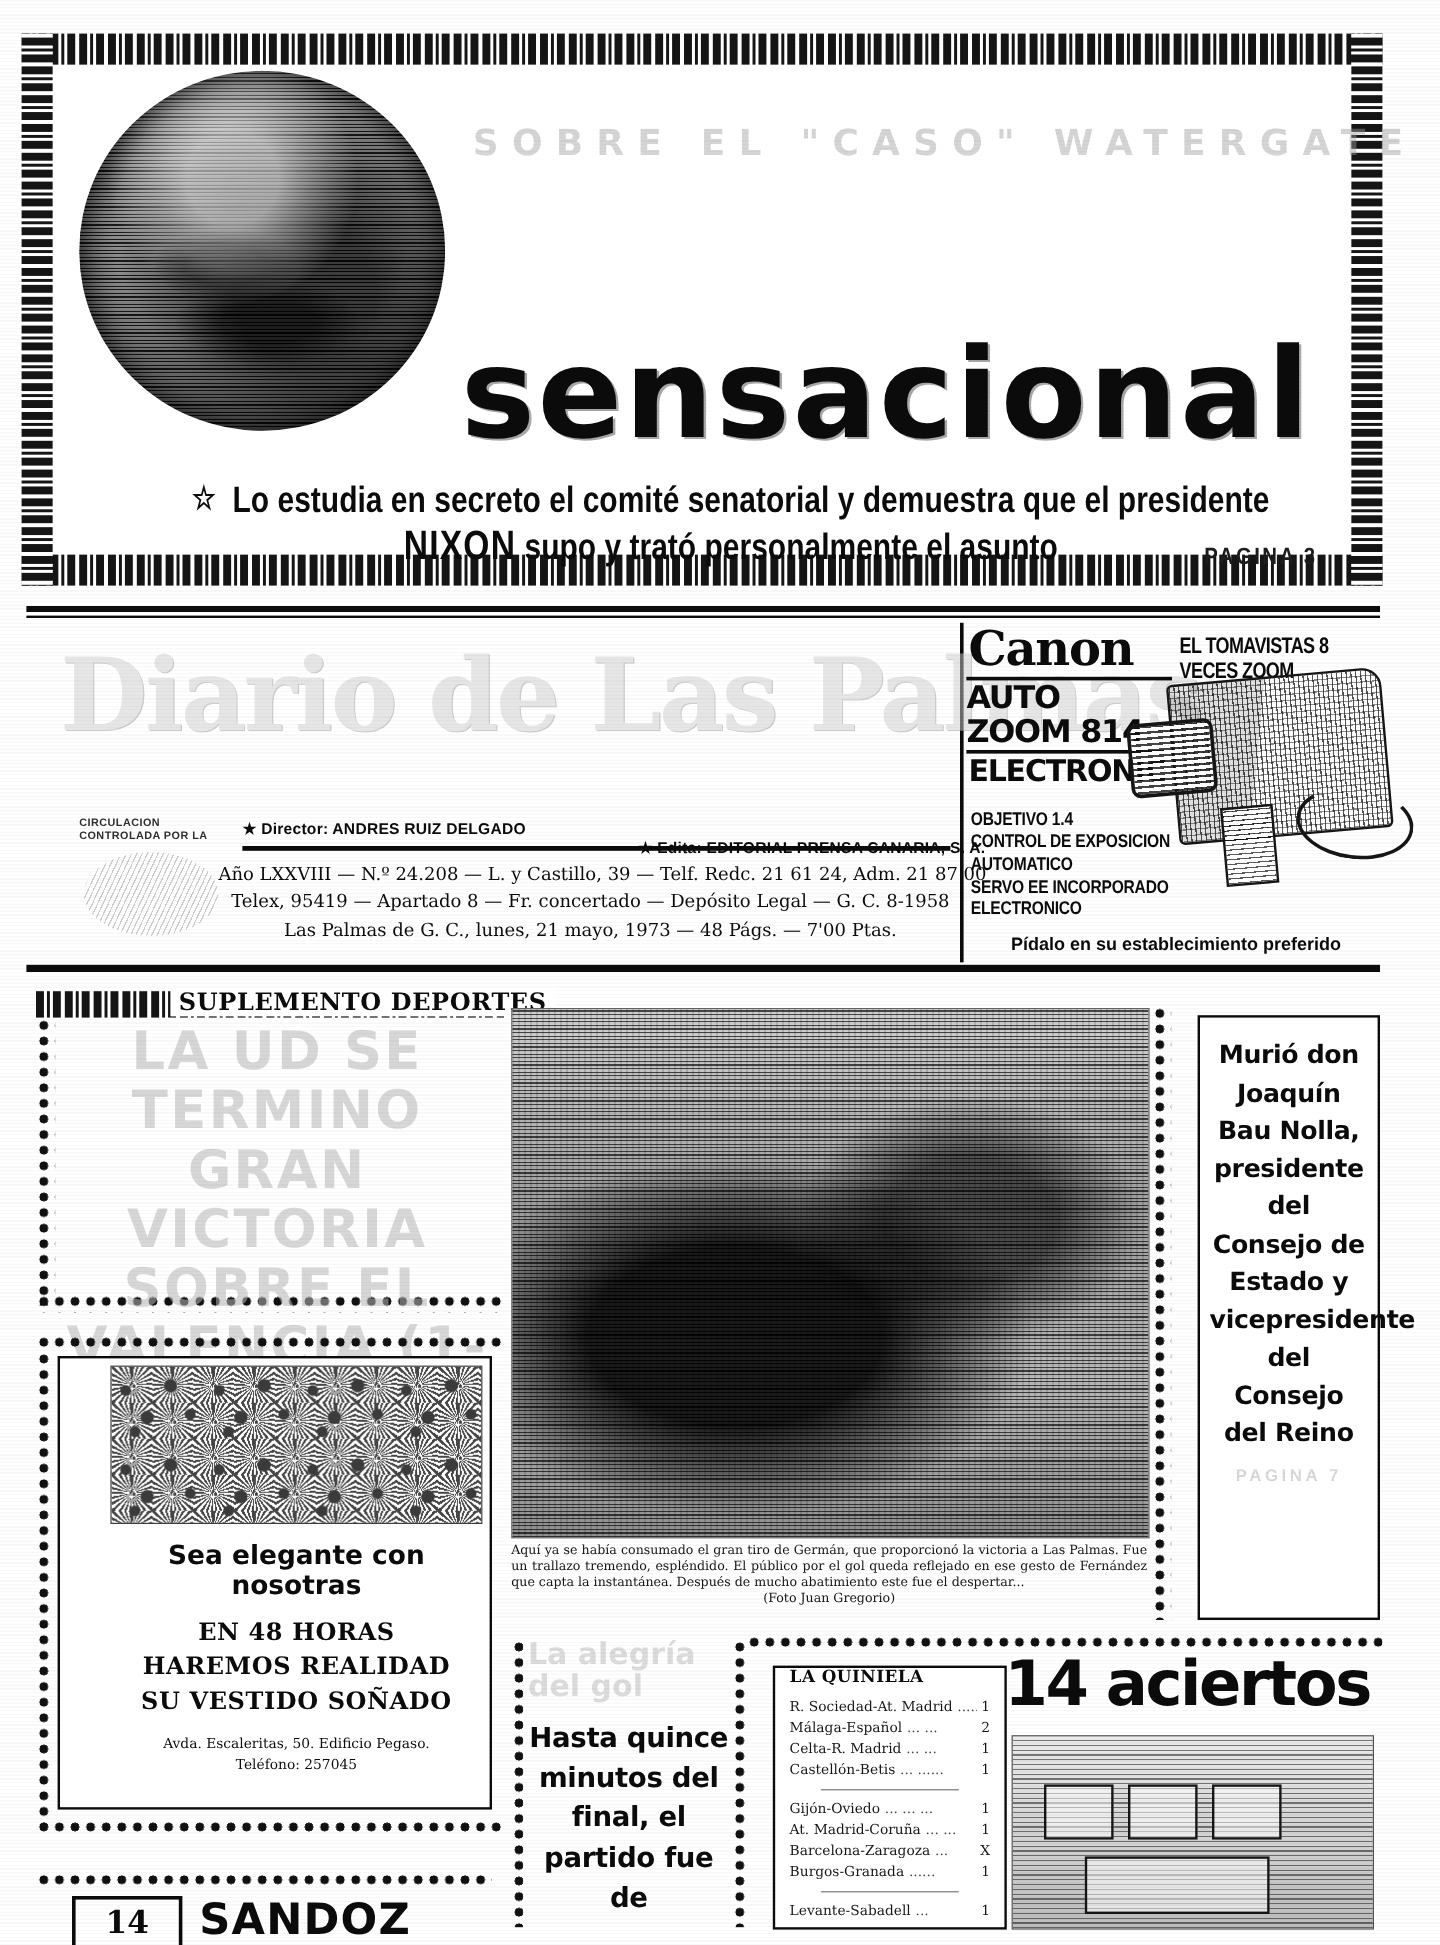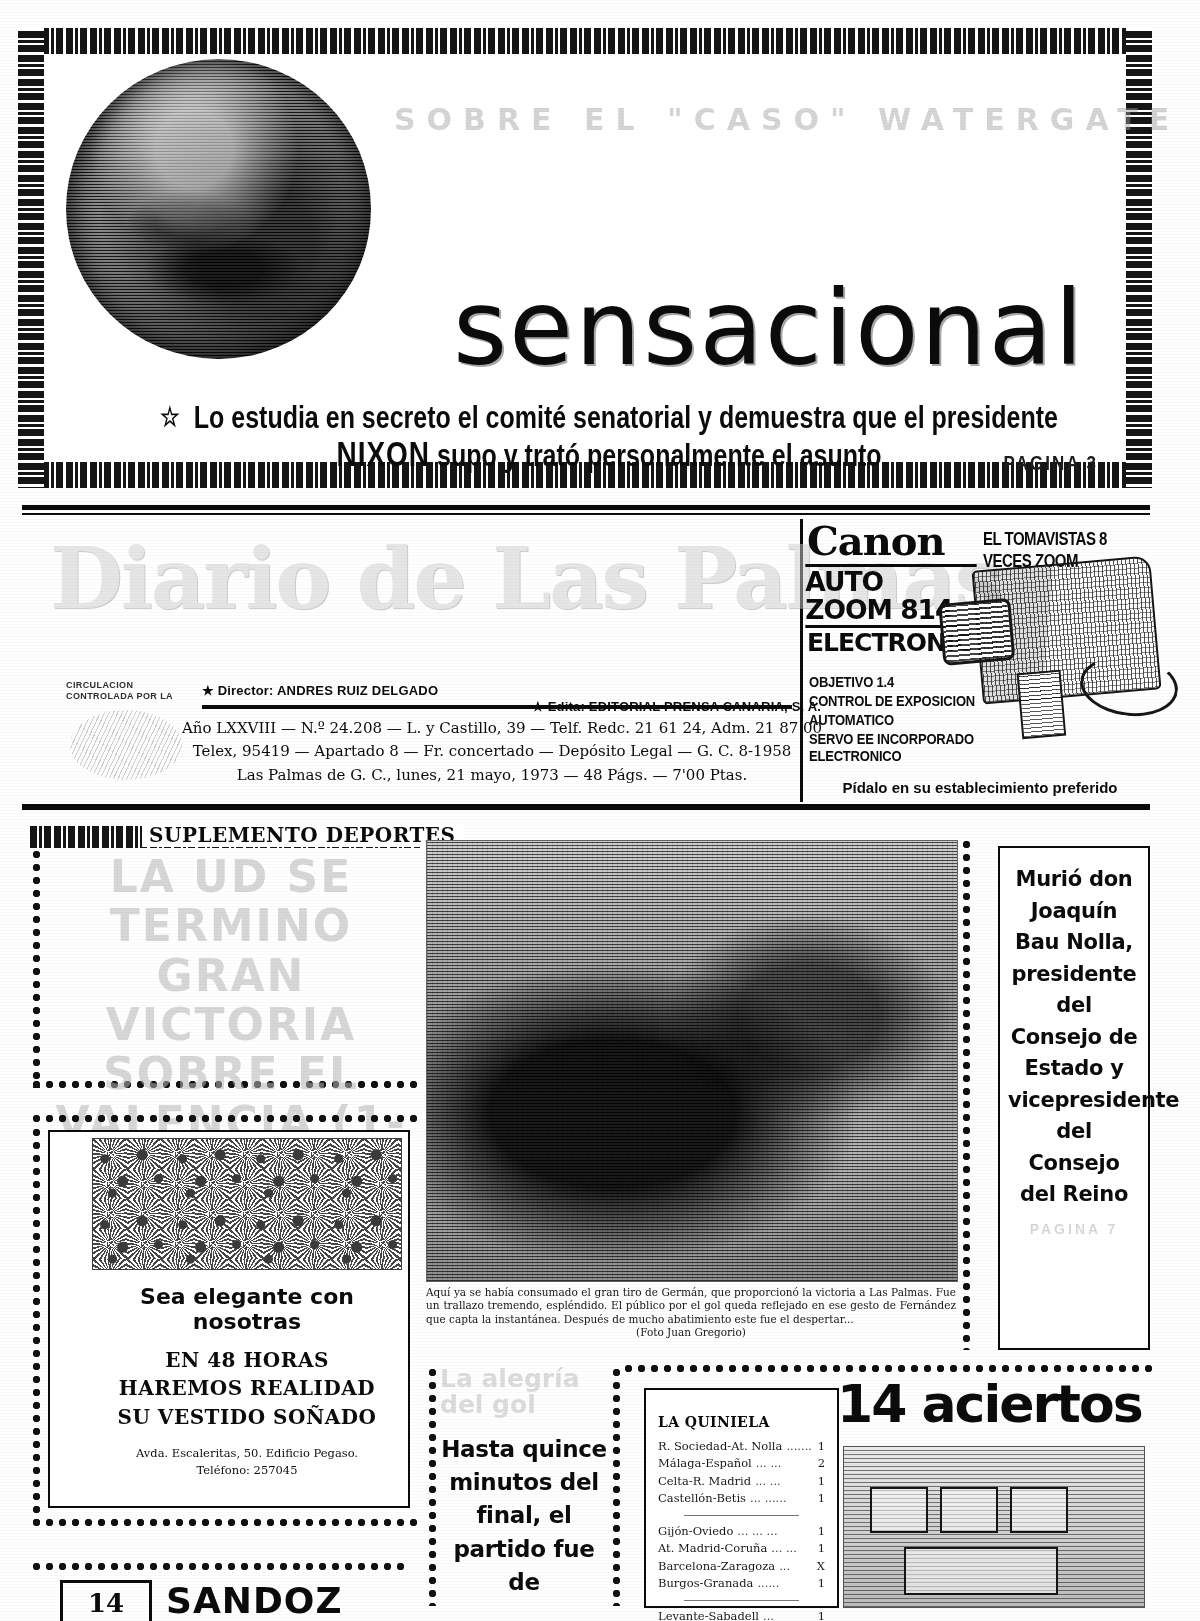--- a/index.html
+++ b/index.html
@@ -72,22 +72,22 @@
     color:#9b9b9b;opacity:.45;text-align:center;white-space:nowrap;
     filter:blur(.4px);
   }
   .hl1{
     position:absolute;left:355px;top:110px;width:740px;text-align:center;
     font-family:"DejaVu Sans", sans-serif;font-weight:700;
     font-size:104px;line-height:.95;letter-spacing:13px;color:#111;
     text-shadow:2px 2px 0 rgba(0,0,0,.35);
   }
   .hl2{
-    position:absolute;left:340px;top:225px;width:770px;text-align:center;
-    font-family:"DejaVu Sans", sans-serif;font-weight:400;
+    position:absolute;left:340px;top:225px;width:770px;
+    font-family:"DejaVu Sans", sans-serif;font-weight:700;
     font-size:104px;line-height:.95;letter-spacing:2px;color:#111;
     text-shadow:2px 2px 0 rgba(0,0,0,.35);
   }
   .sub-wrap{position:absolute;left:60px;top:345px;width:1010px;}
   .sub-line{
     font-family:"Liberation Sans", sans-serif;font-weight:700;
     font-size:25px;line-height:1.45;color:#111;text-align:center;
     transform:scaleY(1.22);transform-origin:center;
   }
   .star{display:inline-block;margin-right:14px;font-size:22px;vertical-align:2px;}
@@ -241,21 +241,21 @@
     font-family:"DejaVu Sans", sans-serif;font-weight:700;font-size:25px;line-height:1.05;
     color:#bcbcbc;opacity:.55;filter:blur(.4px);
   }
   .ale-body{
     margin-top:14px;text-align:center;font-family:"DejaVu Sans", sans-serif;font-weight:700;
     font-size:23px;line-height:1.45;color:#111;letter-spacing:-.3px;
   }
 
   
   .quin-box{position:absolute;left:612px;top:552px;width:205px;height:230px;}
-  .quin-inner{position:absolute;left:10px;top:10px;right:0;bottom:0;border:2px solid #111;background:#fff;padding:24px 12px;}
+  .quin-inner{position:absolute;left:10px;top:10px;right:0;bottom:0;border:2px solid #111;background:#fff;padding:0 12px;}
   .quin-title{font-family:"DejaVu Serif", serif;font-weight:700;font-size:14px;letter-spacing:.4px;margin-bottom:8px;color:#111;}
   .quin-row{display:flex;justify-content:space-between;font-family:"DejaVu Serif", serif;font-size:11.5px;line-height:1.52;color:#1b1b1b;}
   .quin-row .dots{flex:1;margin:0 4px;overflow:hidden;white-space:nowrap;color:#444;}
   .quin-sep{height:1px;background:#777;margin:7px 26px;}
 
   
   .aciertos{position:absolute;left:815px;top:548px;width:320px;height:235px;}
   .aciertos-txt{
     font-family:"DejaVu Sans", sans-serif;font-weight:700;font-size:52px;letter-spacing:-2px;
     color:#111;white-space:nowrap;
@@ -401,21 +401,21 @@
       <div class="ale-kick">La alegría del gol</div>
       <div class="ale-body">Hasta quince minutos del final, el partido fue de</div>
     </div>
 
     <div class="dotframe" style="left:600px;top:536px;width:530px;height:14px;"></div>
     <div class="quin-box">
       <div class="quin-inner">
         <div class="quin-title">LA QUINIELA</div>
 
         <div class="quin-row">
-          <span>R. Sociedad-At. Nolla</span>
+          <span>R. Sociedad-At. Madrid</span>
           <span class="dots">.......</span>
           <span>1</span>
         </div>
         <div class="quin-row">
           <span>Málaga-Español</span>
           <span class="dots">... ...</span>
           <span>2</span>
         </div>
         <div class="quin-row">
           <span>Celta-R. Madrid</span>

